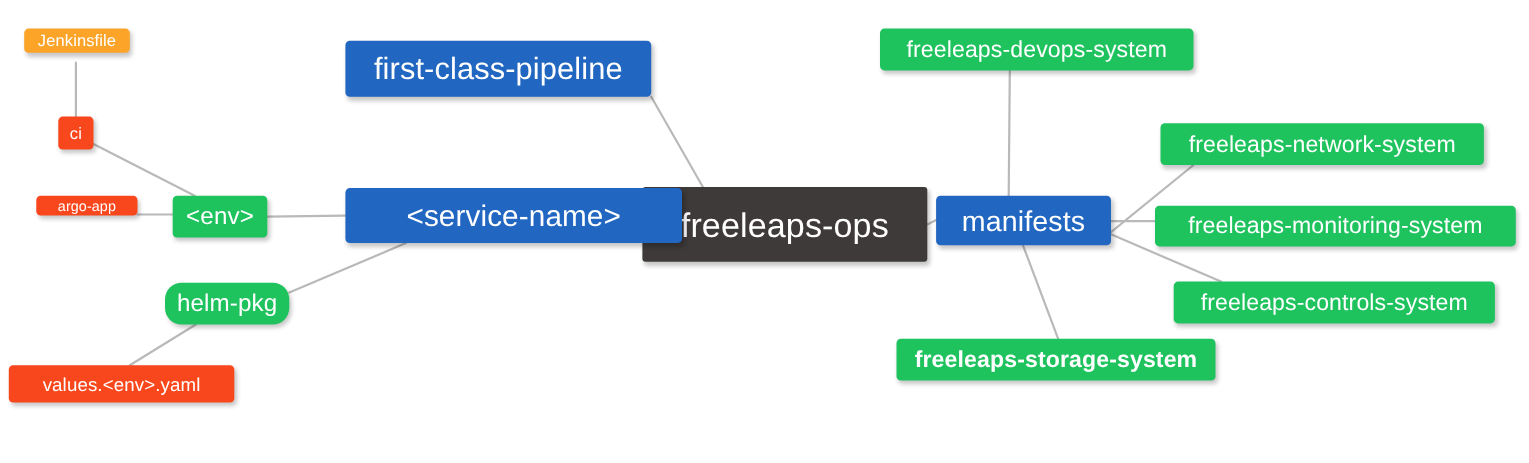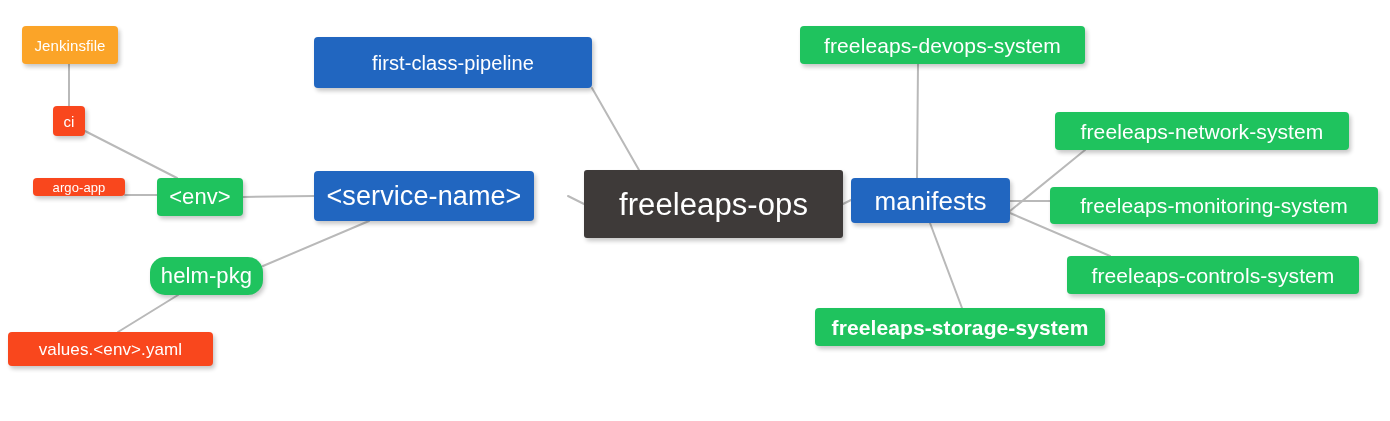--- a/index.html
+++ b/index.html
@@ -61,36 +61,36 @@
       <line x1="917" y1="178" x2="918" y2="64" stroke="#b9b9b9" stroke-width="2" stroke-linecap="round"></line>
       <line x1="1010" y1="211" x2="1085" y2="150" stroke="#b9b9b9" stroke-width="2" stroke-linecap="round"></line>
       <line x1="1010" y1="201" x2="1050" y2="201" stroke="#b9b9b9" stroke-width="2" stroke-linecap="round"></line>
       <line x1="1010" y1="213" x2="1110" y2="256" stroke="#b9b9b9" stroke-width="2" stroke-linecap="round"></line>
       <line x1="930" y1="223" x2="962" y2="308" stroke="#b9b9b9" stroke-width="2" stroke-linecap="round"></line>
     </svg>
   <div id="node-layer">
       <div class="node node-root" style="left: 584px; top: 170px; width: 259px; height: 68px; background: rgb(62, 58, 57); font-size: 31px;">
         <span>freeleaps-ops</span>
       </div>
-      <div class="node" style="left: 314px; top: 171px; width: 220px; height: 50px; background: rgb(33, 102, 192); font-size: 27px;">
+      <div class="node" style="left: 314px; top: 171px; width: 306px; height: 50px; background: rgb(33, 102, 192); font-size: 27px;">
         <span>&lt;service-name&gt;</span>
       </div>
-      <div class="node" style="left: 314px; top: 37px; width: 278px; height: 51px; background: rgb(33, 102, 192); font-size: 20px;">
+      <div class="node" style="left: 314px; top: 37px; width: 278px; height: 51px; background: rgb(33, 102, 192); font-size: 28px;">
         <span>first-class-pipeline</span>
       </div>
       <div class="node" style="left: 851px; top: 178px; width: 159px; height: 45px; background: rgb(33, 102, 192); font-size: 26px;">
         <span>manifests</span>
       </div>
       <div class="node" style="left: 157px; top: 178px; width: 86px; height: 38px; background: rgb(31, 195, 94); font-size: 22px;">
         <span>&lt;env&gt;</span>
       </div>
       <div class="node" style="left: 150px; top: 257px; width: 113px; height: 38px; background: rgb(31, 195, 94); font-size: 22px; border-radius: 15px;">
         <span>helm-pkg</span>
       </div>
-      <div class="node" style="left: 22px; top: 26px; width: 96px; height: 38px; background: rgb(251, 164, 40); font-size: 15px;">
+      <div class="node" style="left: 22px; top: 26px; width: 96px; height: 22px; background: rgb(251, 164, 40); font-size: 15px;">
         <span>Jenkinsfile</span>
       </div>
       <div class="node" style="left: 53px; top: 106px; width: 32px; height: 30px; background: rgb(249, 71, 29); font-size: 15px;">
         <span>ci</span>
       </div>
       <div class="node" style="left: 33px; top: 178px; width: 92px; height: 18px; background: rgb(249, 71, 29); font-size: 13px;">
         <span>argo-app</span>
       </div>
       <div class="node" style="left: 8px; top: 332px; width: 205px; height: 34px; background: rgb(249, 71, 29); font-size: 17px;">
         <span>values.&lt;env&gt;.yaml</span>

